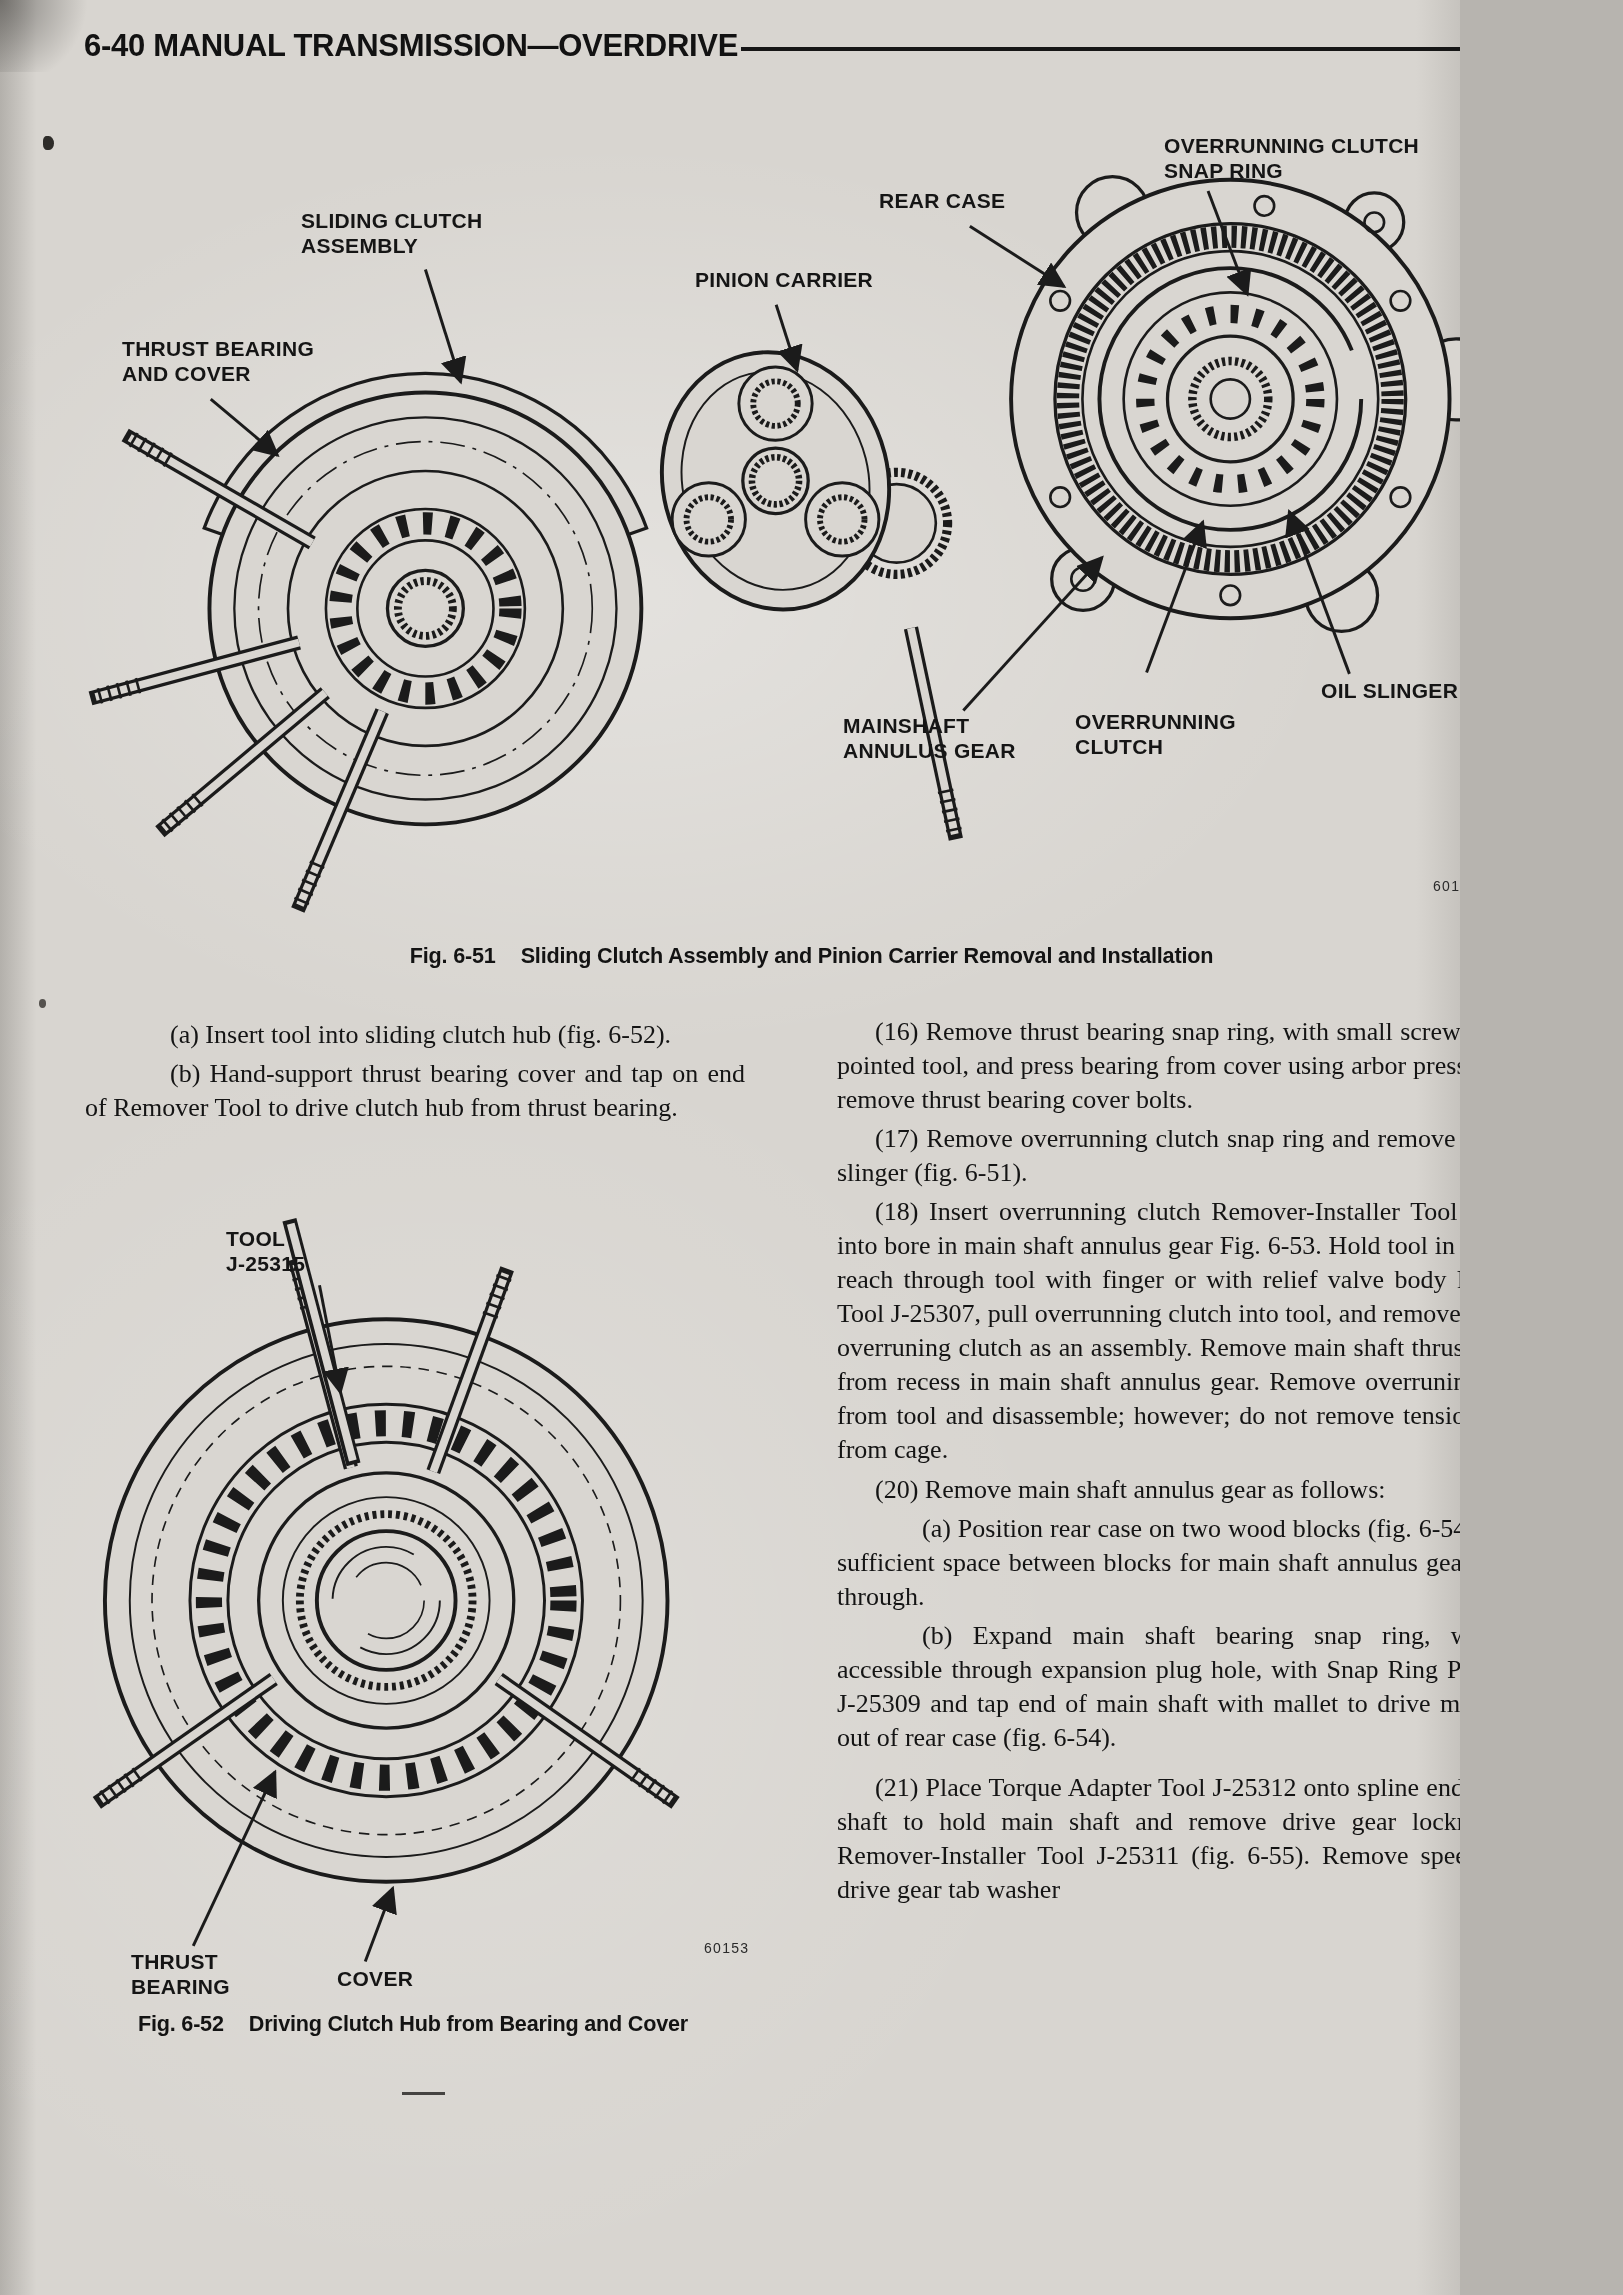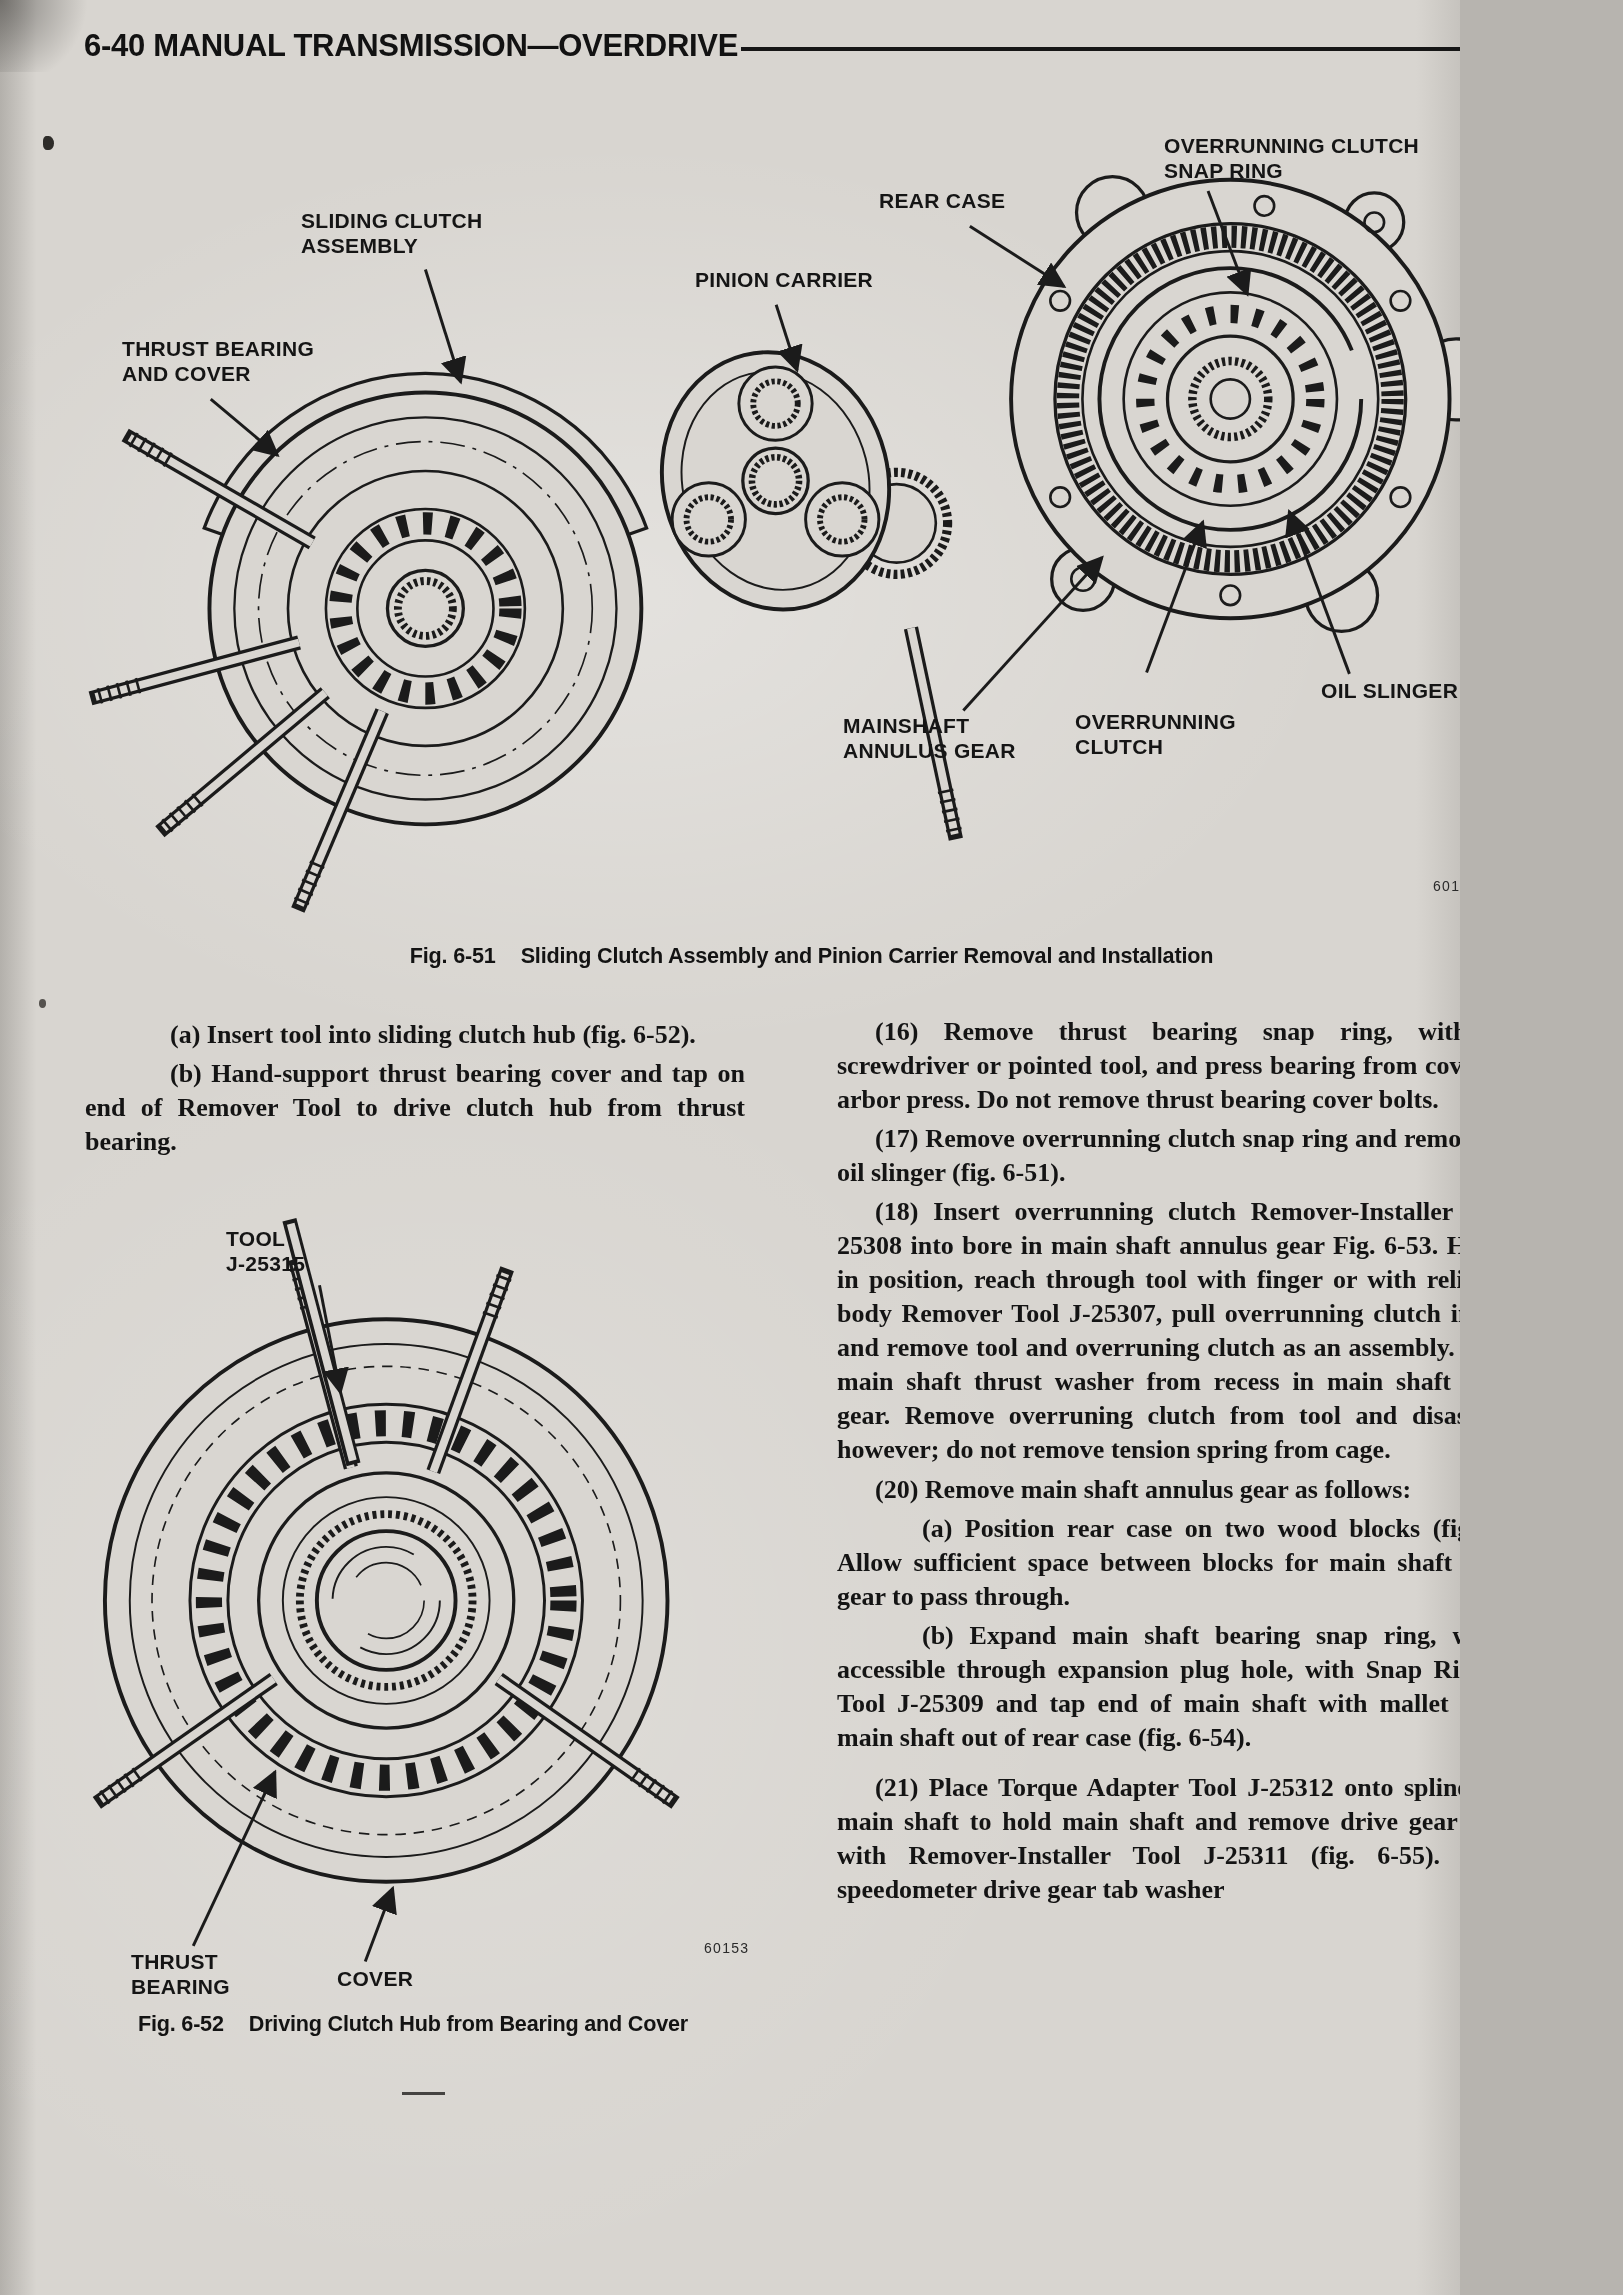--- a/index.html
+++ b/index.html
@@ -37,21 +37,21 @@
 
   .figcap{position:absolute;text-align:center;font-size:21.6px;font-weight:700;letter-spacing:-0.2px;color:#131313;}
   .figcap .capno{margin-right:25px;}
   .cap-1{left:131px;top:943px;width:1361px;}
   .cap-2{left:79px;top:2011px;width:668px;}
 
   .col{position:absolute;}
   .col-left{left:85px;top:1018px;width:660px;}
   .col-right{left:837px;top:1015px;width:715px;}
   .para{font-family:"Liberation Serif",serif;font-size:26px;line-height:34px;text-align:justify;
-    color:#141414;margin:0 0 5.2px 0;font-weight:bold;}
+    color:#141414;margin:0 0 5.2px 0;}
   .ind1{text-indent:38px;}
   .ind2{text-indent:85px;}
   .mt-lg{margin-top:23.6px;}
   .mt-md{margin-top:15.7px;}
 </style>
 </head>
 <body>
 
 <svg width="0" height="0" style="position:absolute" aria-hidden="true">
   <defs>

